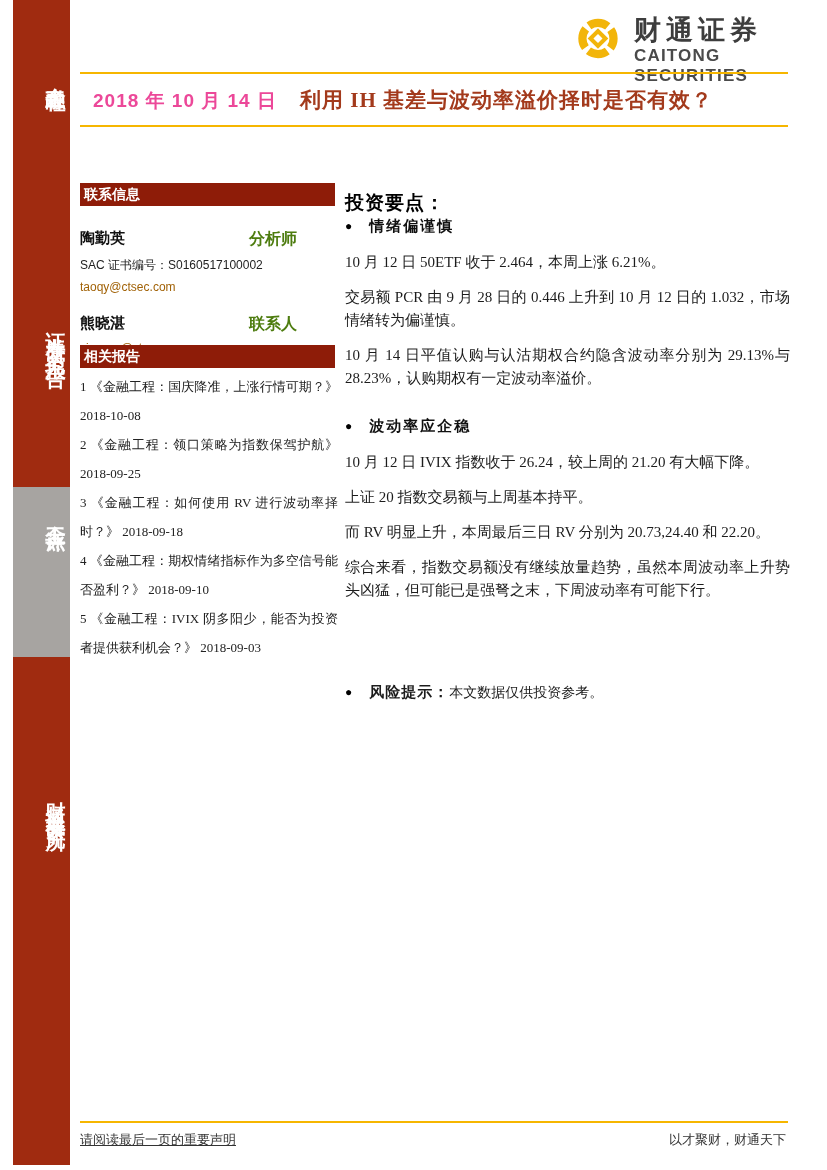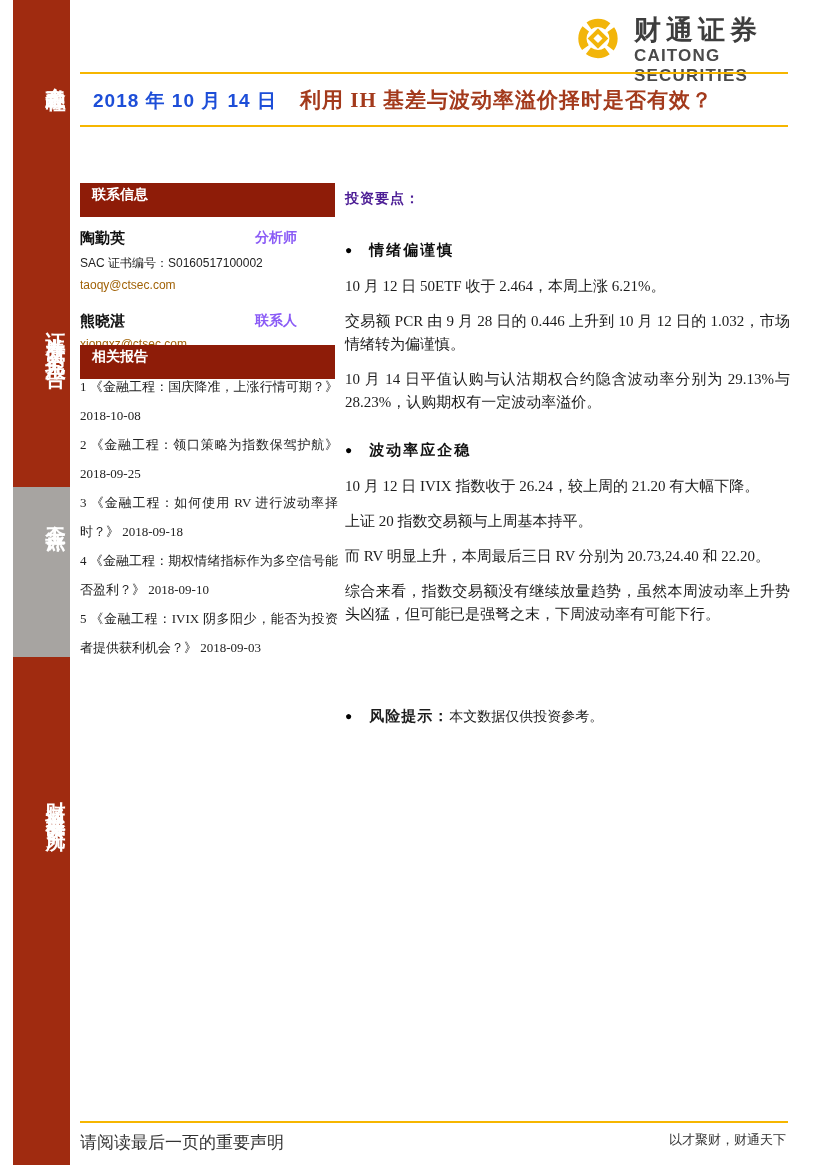--- a/index.html
+++ b/index.html
@@ -29,63 +29,63 @@
   .logo-text { margin-left:14px; }
   .logo-cn { font-family:"Liberation Serif", serif; font-weight:bold; font-size:27px;
              color:#3d3d3d; letter-spacing:5px; line-height:30px; }
   .logo-en { font-size:17px; font-weight:bold; color:#4a4a4a; letter-spacing:1.2px; margin-top:1px; }
 
   .gold-line { position:absolute; left:80px; width:708px; height:2px; background:#F6B600; }
   .line-top    { top:72px; }
   .line-title  { top:125px; height:2px; }
   .line-footer { top:1121px; }
 
-  .report-date { position:absolute; left:93px; top:88px; font-size:19px; font-weight:bold; color:#1d4ed8;
+  .report-date { position:absolute; left:93px; top:88px; font-size:19px; font-weight:bold; color:#ec4899;
                  letter-spacing:1px; }
   .report-title { position:absolute; left:300px; top:86px; width:490px; 
                   font-family:"Liberation Serif", serif; font-weight:bold; font-size:21px;
                   color:#A33A1C; letter-spacing:1px; }
 
   
-  .section-bar { position:absolute; left:80px; width:255px; height:34px; background:#8E1C08;
-                 color:#fff; font-weight:bold; font-size:14px; line-height:22px; padding-left:12px; }
+  .section-bar { position:absolute; left:80px; width:255px; height:23px; background:#8E1C08;
+                 color:#fff; font-weight:bold; font-size:14px; line-height:22px; padding-left:4px; }
   .bar-contact { top:183px; }
   .bar-reports { top:345px; }
 
   .contact-body { position:absolute; left:80px; top:209px; width:255px; }
   .person-row { display:flex; justify-content:space-between; align-items:flex-start; margin-top:20px; }
   .person-name { font-weight:bold; font-size:15px; color:#111; font-family:"Liberation Serif", serif; }
-  .person-role { font-weight:bold; font-size:14px; color:#8b5cf6; margin-right:38px;
+  .person-role { font-weight:bold; font-size:16px; color:#4d7c0f; margin-right:38px;
                  font-family:"Liberation Serif", serif; }
   .person-cert { font-size:12px; color:#222; margin-top:7px; }
   .person-email { font-size:12px; color:#a16207; margin-top:6px; }
   .person + .person { margin-top:10px; }
 
   .reports-body { position:absolute; left:80px; top:372px; width:258px;
                   font-size:13px; line-height:29px; color:#222; text-align:justify; }
   .report-item { font-family:"Liberation Serif", serif; }
 
   
   .main-col { position:absolute; left:345px; top:190px; width:445px; }
-  .main-heading { font-weight:bold; font-size:14px; color:#4c1d95; margin-bottom:32px;
+  .main-heading { font-weight:bold; font-size:19px; color:#000000; margin-bottom:0;
                   font-family:"Liberation Serif", serif; letter-spacing:1px; }
   .bullet-row { display:flex; align-items:flex-start; margin-bottom:14px; }
   .bullet { font-size:12px; line-height:21px; margin-right:17px; color:#000; }
   .bullet-title { font-weight:bold; font-size:15px; color:#111; line-height:21px;
                   font-family:"Liberation Serif", serif; letter-spacing:2px; }
   .main-col p { font-size:15px; line-height:23px; color:#1c1c1c; text-align:justify;
                 margin:0 0 12px 0; font-family:"Liberation Serif", serif; }
   .sec2 { margin-top:26px; }
   .risk-row { margin-top:80px; }
   .risk-text { font-size:14px; line-height:21px; color:#1c1c1c; font-family:"Liberation Serif", serif; }
   .risk-text b { font-size:15px; letter-spacing:1px; }
 
   
-  .footer-left  { position:absolute; left:80px;  top:1131px; font-size:17px; color:#333;
-                  font-family:"Liberation Serif", serif; }
+  .footer-left  { position:absolute; left:80px;  top:1131px; font-size:13px; color:#333;
+                  font-family:"Liberation Serif", serif;text-decoration:underline; }
   .footer-right { position:absolute; right:41px; top:1131px; font-size:13px; color:#333;
                   font-family:"Liberation Serif", serif; }
 </style>
 </head>
 <body>
 
 <div class="page">
 
   <div class="side-block side-red-top"></div>
   <div class="side-block side-gray"></div>

